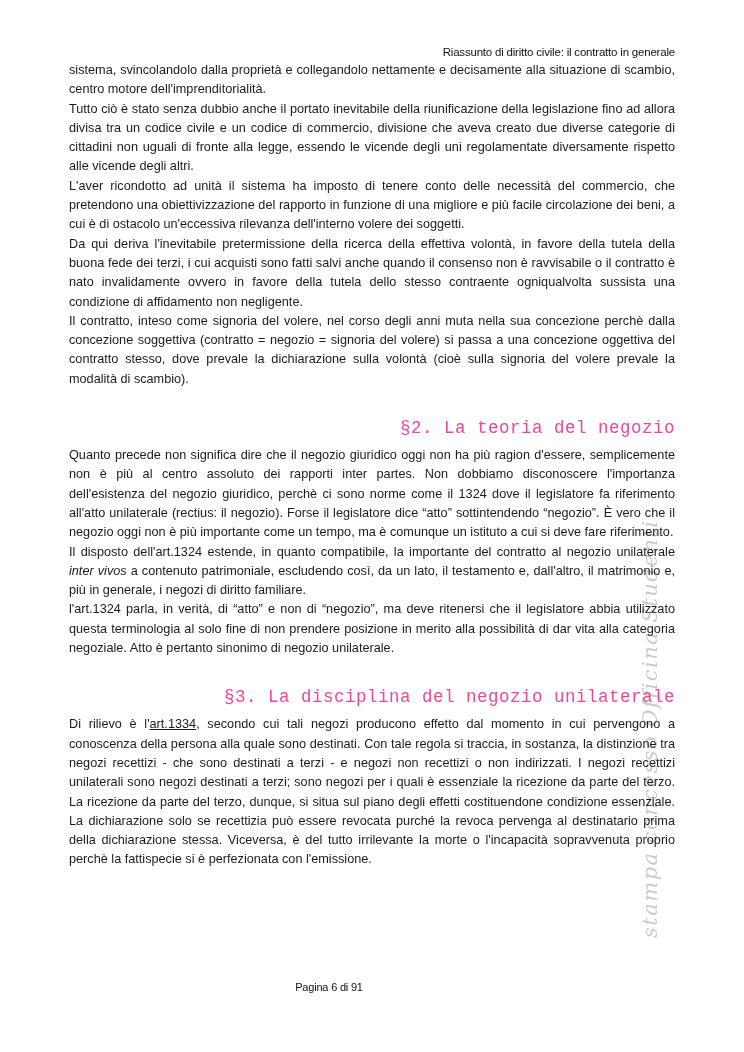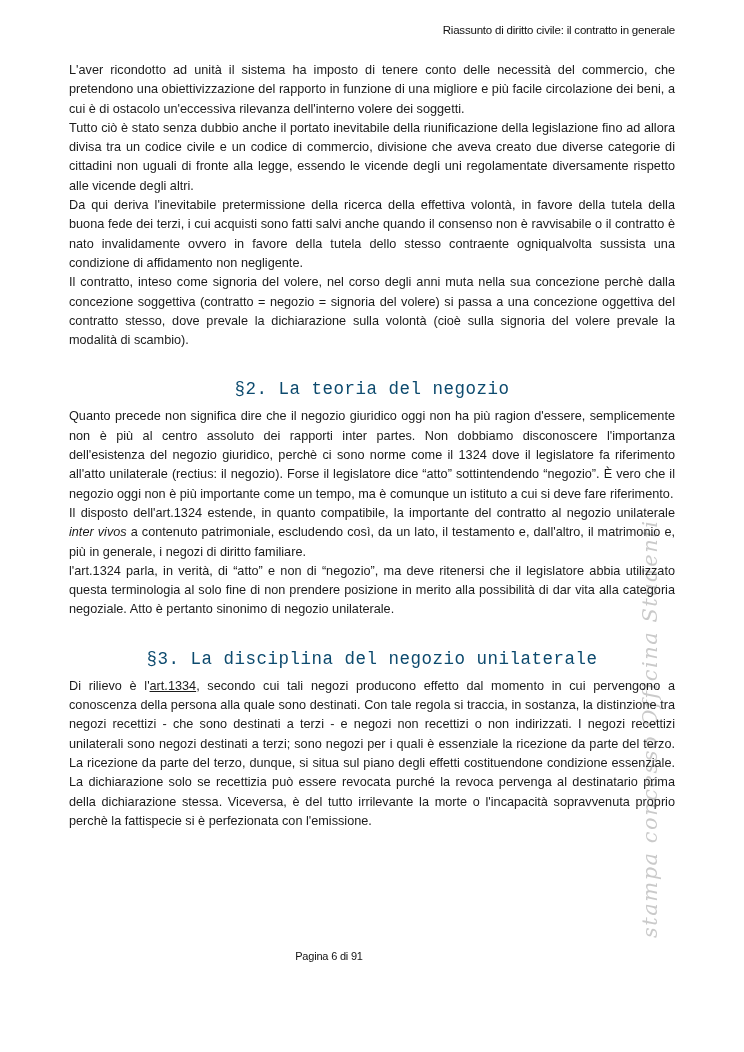--- a/index.html
+++ b/index.html
@@ -15,21 +15,21 @@
     font-family: "Liberation Sans", sans-serif;
     color: #1b1b1b;
   }
   .page {
     position: absolute;
     inset: 0;
     background: #ffffff;
   }
   .header {
     position: absolute;
-    top: 24px;
+    top: 46px;
     right: 69px;
     font-size: 11.5px;
     letter-spacing: -0.2px;
     color: #111111;
     z-index: 2;
   }
   .content {
     position: absolute;
     top: 61px;
     left: 69px;
@@ -41,31 +41,31 @@
   }
   .content p.para {
     margin: 0;
     padding: 0;
   }
   .content .heading {
     font-family: "Liberation Mono", monospace;
     font-size: 17.5px;
     font-weight: normal;
     letter-spacing: 0.5px;
-    text-align: center;
+    text-align: right;
     margin: 27px 0 6px 0;
     line-height: 24px;
-    color: #0c4a6e;
+    color: #ec4899;
   }
   .b { font-weight: normal; }
   .i { font-style: italic; }
   .u { text-decoration: underline; }
   .footer {
     position: absolute;
-    top: 950px;
+    top: 981px;
     left: 0;
     width: 658px;
     text-align: center;
     font-size: 11px;
     letter-spacing: -0.2px;
     color: #111111;
     z-index: 2;
   }
   .watermark {
     position: absolute;
@@ -82,22 +82,23 @@
     z-index: 1;
   }
 </style>
 </head>
 <body>
 
 <div class="page">
   <div class="watermark">stampa concesso Officina Studenti</div>
   <div class="header">Riassunto di diritto civile: il contratto in generale</div>
   <div class="content">
+      <p class="para"><span>sistema, svincolandolo dalla proprietà e collegandolo nettamente e decisamente alla situazione di scambio, centro motore dell'imprenditorialità.</span></p>
+      <p class="para"><span>Tutto ciò è stato senza dubbio anche il portato inevitabile della riunificazione della legislazione fino ad allora divisa tra un codice civile e un codice di commercio, divisione che aveva creato due diverse categorie di cittadini non uguali di fronte alla legge, essendo le vicende degli uni regolamentate diversamente rispetto alle vicende degli altri.</span></p>
       <p class="para"><span>L'aver ricondotto ad unità il sistema ha imposto di tenere conto delle necessità del commercio, che pretendono una obiettivizzazione del rapporto in funzione di una migliore e più facile circolazione dei beni, a cui è di ostacolo un'eccessiva rilevanza dell'interno volere dei soggetti.</span></p>
-      <p class="para"><span>Tutto ciò è stato senza dubbio anche il portato inevitabile della riunificazione della legislazione fino ad allora divisa tra un codice civile e un codice di commercio, divisione che aveva creato due diverse categorie di cittadini non uguali di fronte alla legge, essendo le vicende degli uni regolamentate diversamente rispetto alle vicende degli altri.</span></p>
       <p class="para"><span>Da qui deriva l'inevitabile pretermissione della ricerca della effettiva volontà, in favore della tutela della buona fede dei terzi, i cui acquisti sono fatti salvi anche quando il consenso non è ravvisabile o il contratto è nato invalidamente ovvero in favore della tutela dello stesso contraente ogniqualvolta sussista una condizione di affidamento non negligente.</span></p>
       <p class="para"><span>Il contratto, inteso come signoria del volere, nel corso degli anni muta nella sua concezione perchè dalla concezione soggettiva (contratto = negozio = signoria del volere) si passa a una concezione oggettiva del contratto stesso, dove prevale la dichiarazione sulla volontà (cioè sulla signoria del volere prevale la modalità di scambio).</span></p>
       <div class="heading"><span>§2. La teoria del negozio</span></div>
       <p class="para"><span>Quanto precede non significa dire che il negozio giuridico oggi non ha più ragion d'essere, semplicemente non è più al centro assoluto dei rapporti inter partes. Non dobbiamo disconoscere l'importanza dell'esistenza del negozio giuridico, perchè ci sono norme come il 1324 dove il legislatore fa riferimento all'atto unilaterale (rectius: il negozio). Forse il legislatore dice “atto” sottintendendo “negozio”. È vero che il negozio oggi non è più importante come un tempo, ma è comunque un istituto a cui si deve fare riferimento.</span></p>
       <p class="para"><span>Il disposto dell'art.1324 estende, in quanto compatibile, la importante del contratto al negozio unilaterale </span><span class="i">inter vivos</span><span> a contenuto patrimoniale, escludendo così, da un lato, il testamento e, dall'altro, il matrimonio e, più in generale, i negozi di diritto familiare.</span></p>
       <p class="para"><span>l'art.1324 parla, in verità, di “atto” e non di “negozio”, ma deve ritenersi che il legislatore abbia utilizzato questa terminologia al solo fine di non prendere posizione in merito alla possibilità di dar vita alla categoria negoziale. </span><span class="b">Atto è pertanto sinonimo di negozio unilaterale</span><span>.</span></p>
       <div class="heading"><span>§3. La disciplina del negozio unilaterale</span></div>
       <p class="para"><span>Di rilievo è l'</span><span class="b u">art.1334</span><span>, secondo cui tali negozi </span><span class="b">producono effetto dal momento in cui pervengono a conoscenza della persona alla quale sono destinati</span><span>. Con tale regola si traccia, in sostanza, la distinzione tra negozi recettizi - che sono destinati a terzi - e negozi non recettizi o non indirizzati. I negozi recettizi unilaterali sono negozi destinati a terzi; sono negozi per i quali è essenziale la ricezione da parte del terzo. La ricezione da parte del terzo, dunque, si situa sul piano degli effetti costituendone condizione essenziale. La dichiarazione solo se recettizia può essere revocata purché la revoca pervenga al destinatario prima della dichiarazione stessa. Viceversa, è del tutto irrilevante la morte o l'incapacità sopravvenuta proprio perchè la fattispecie si è perfezionata con l'emissione.</span></p>
     </div>
   <div class="footer">Pagina 6 di 91</div>

